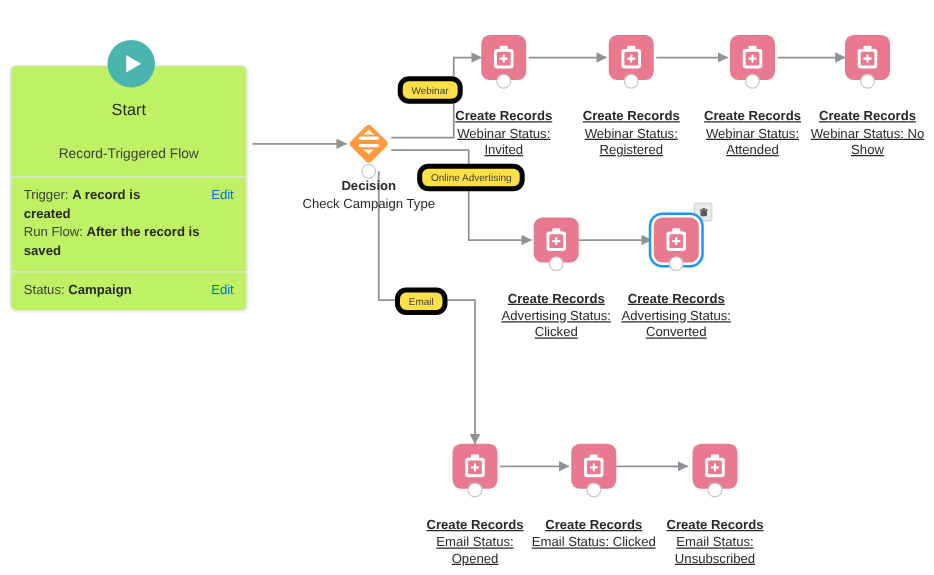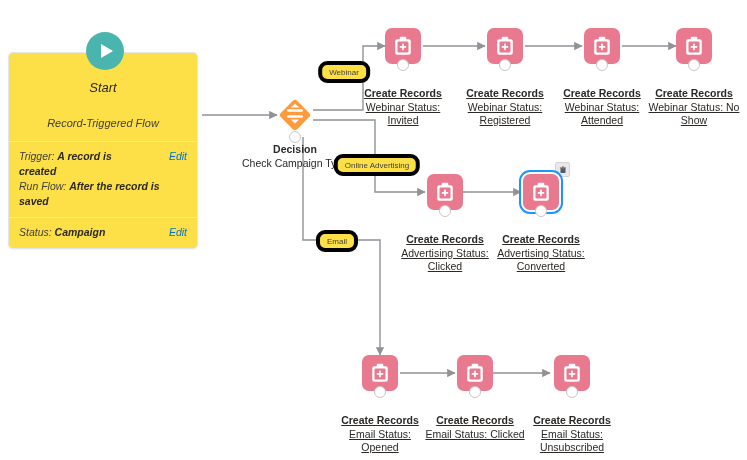--- a/index.html
+++ b/index.html
@@ -9,23 +9,22 @@
     font-family:"Liberation Sans", sans-serif;
     -webkit-font-smoothing:antialiased;
     overflow:hidden;
   }
   #canvas{position:relative;width:747px;height:460px;}
   svg.wires{position:absolute;left:0;top:0;width:747px;height:460px;pointer-events:none;}
 
   
   .start-panel{
     position:absolute;left:8px;top:52px;width:188px;
-    background:#fde047;border:1px solid #e3e5e7;border-radius:5px;
+    background:#bef264;border:1px solid #e3e5e7;border-radius:5px;
     box-shadow:0 1px 2px rgba(0,0,0,.06);
-    font-style:italic;
   }
   .start-play{
     position:absolute;left:86px;top:32px;width:38px;height:38px;border-radius:50%;
     background:#4ab5ae;display:flex;align-items:center;justify-content:center;z-index:5;
   }
   .start-play .tri{
     width:0;height:0;border-left:12px solid #ffffff;
     border-top:7.5px solid transparent;border-bottom:7.5px solid transparent;
     margin-left:4px;
   }
@@ -149,21 +148,21 @@
     <div class="cap">
       <span class="t">Decision</span>
       <span class="d">Check Campaign</span>
       <span class="d">Type</span>
     </div>
   </div>
 
   <div class="pill" style="left:344px;top:72px;overflow:hidden;max-width:36px;">
     <span>Webinar</span>
   </div>
-  <div class="pill" style="left:377px;top:165px;">
+  <div class="pill" style="left:377px;top:142px;">
     <span>Online Advertising</span>
   </div>
   <div class="pill" style="left:337px;top:241px;">
     <span>Email</span>
   </div>
 
   <div class="node" style="left:403px;top:46px;">
     <div class="ico">
       <svg width="22" height="22" viewBox="0 0 24 24">
         <rect x="3.5" y="4.5" width="17" height="17" rx="2.2" fill="#ffffff"></rect>

